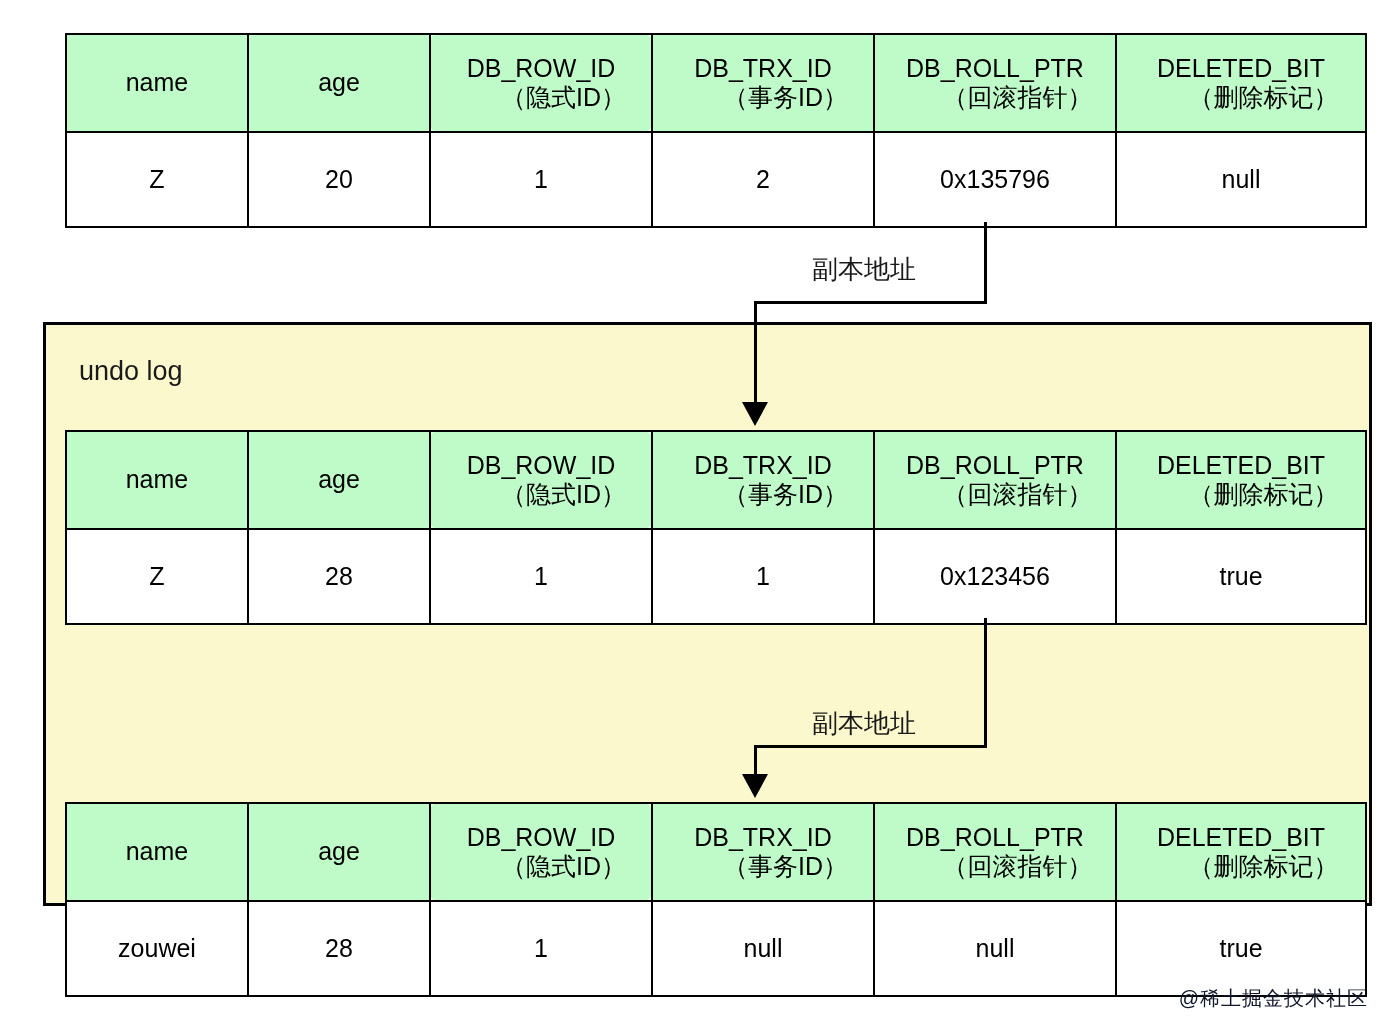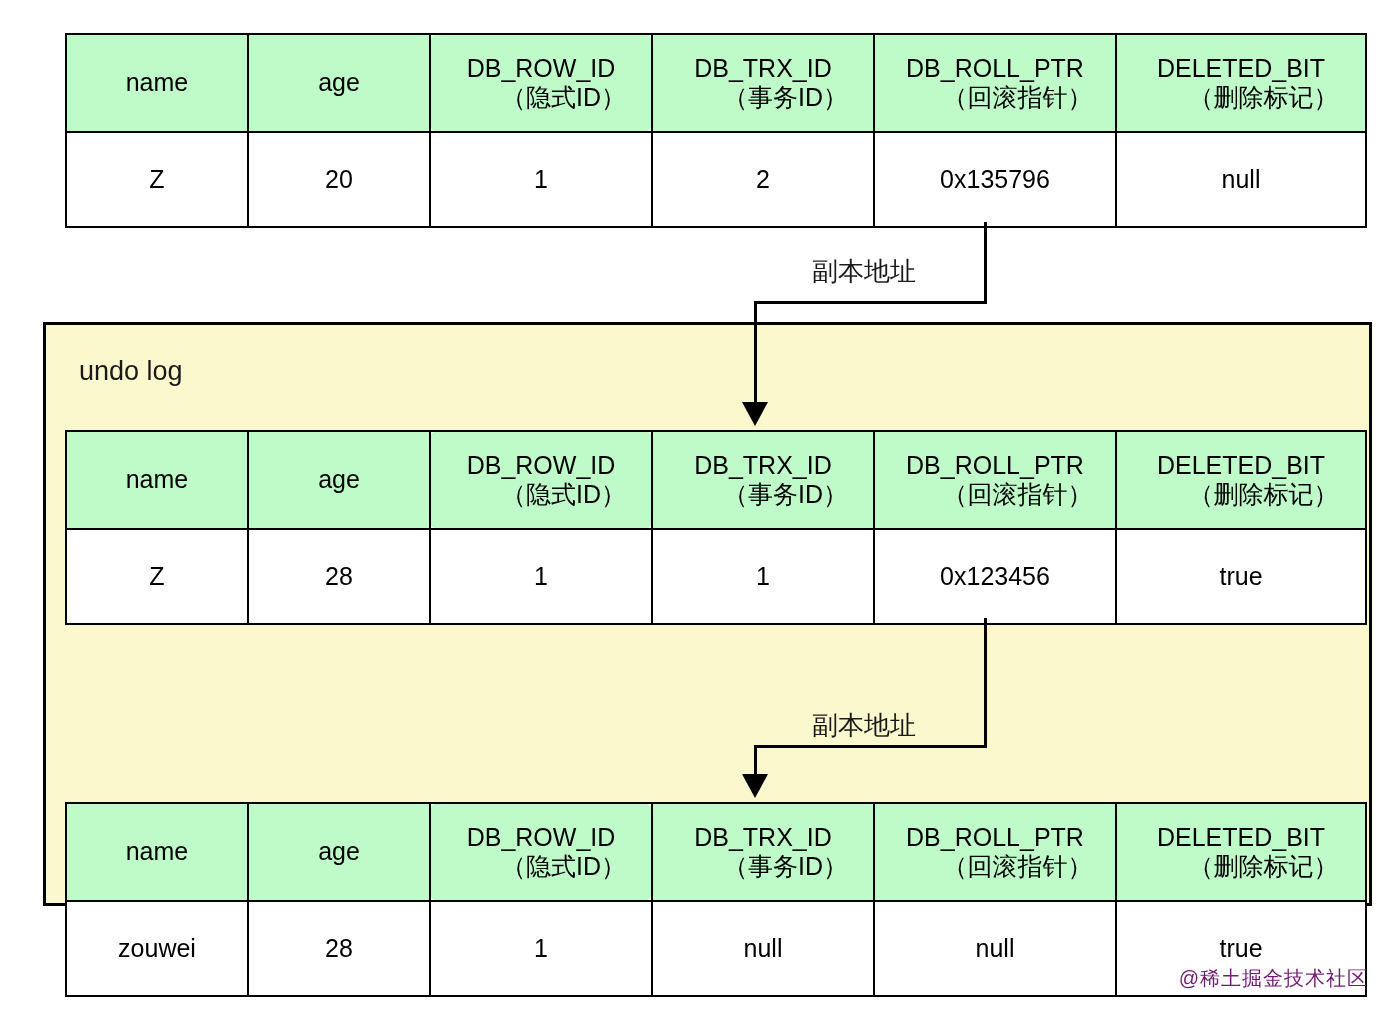--- a/index.html
+++ b/index.html
@@ -74,21 +74,21 @@
   .col-rid  { width: 220px; border-radius: 8px; }
   .col-trx  { width: 220px; }
   .col-ptr  { width: 240px; }
   .col-del  { width: 248px; }
 
   #table-current { left: 65px; top: 33px; }
   #table-undo-1  { left: 65px; top: 430px; }
   #table-undo-2  { left: 65px; top: 802px; }
 
   
-  .conn { position: absolute; }
+  .conn { position: absolute; font-family: Liberation Mono, monospace; }
   .conn .seg { position: absolute; background: #000000; }
   .conn .arrow-head {
     position: absolute;
     width: 0; height: 0;
     border-left: 13px solid transparent;
     border-right: 13px solid transparent;
     border-top: 24px solid #000000;
   }
   .conn-label {
     position: absolute;
@@ -111,23 +111,23 @@
   #connector-2 .v1 { left: 984px; top: 618px; width: 3px; height: 130px; }
   #connector-2 .h1 { left: 754px; top: 745px; width: 233px; height: 3px; }
   #connector-2 .v2 { left: 754px; top: 745px; width: 3px; height: 32px; }
   #connector-2 .arrow-head { left: 742px; top: 774px; }
   #connector-2 .conn-label { left: 812px; top: 712px; }
 
   
   .watermark {
     position: absolute;
     right: 28px;
-    bottom: 28px;
+    bottom: 8px;
     font-size: 20px;
-    color: #701a75;
+    color: #0f172a;
     letter-spacing: 1px;
     white-space: nowrap;
   }
 </style>
 </head>
 <body>
 
 <div id="canvas">
 
   <table class="rec-table" id="table-current">

